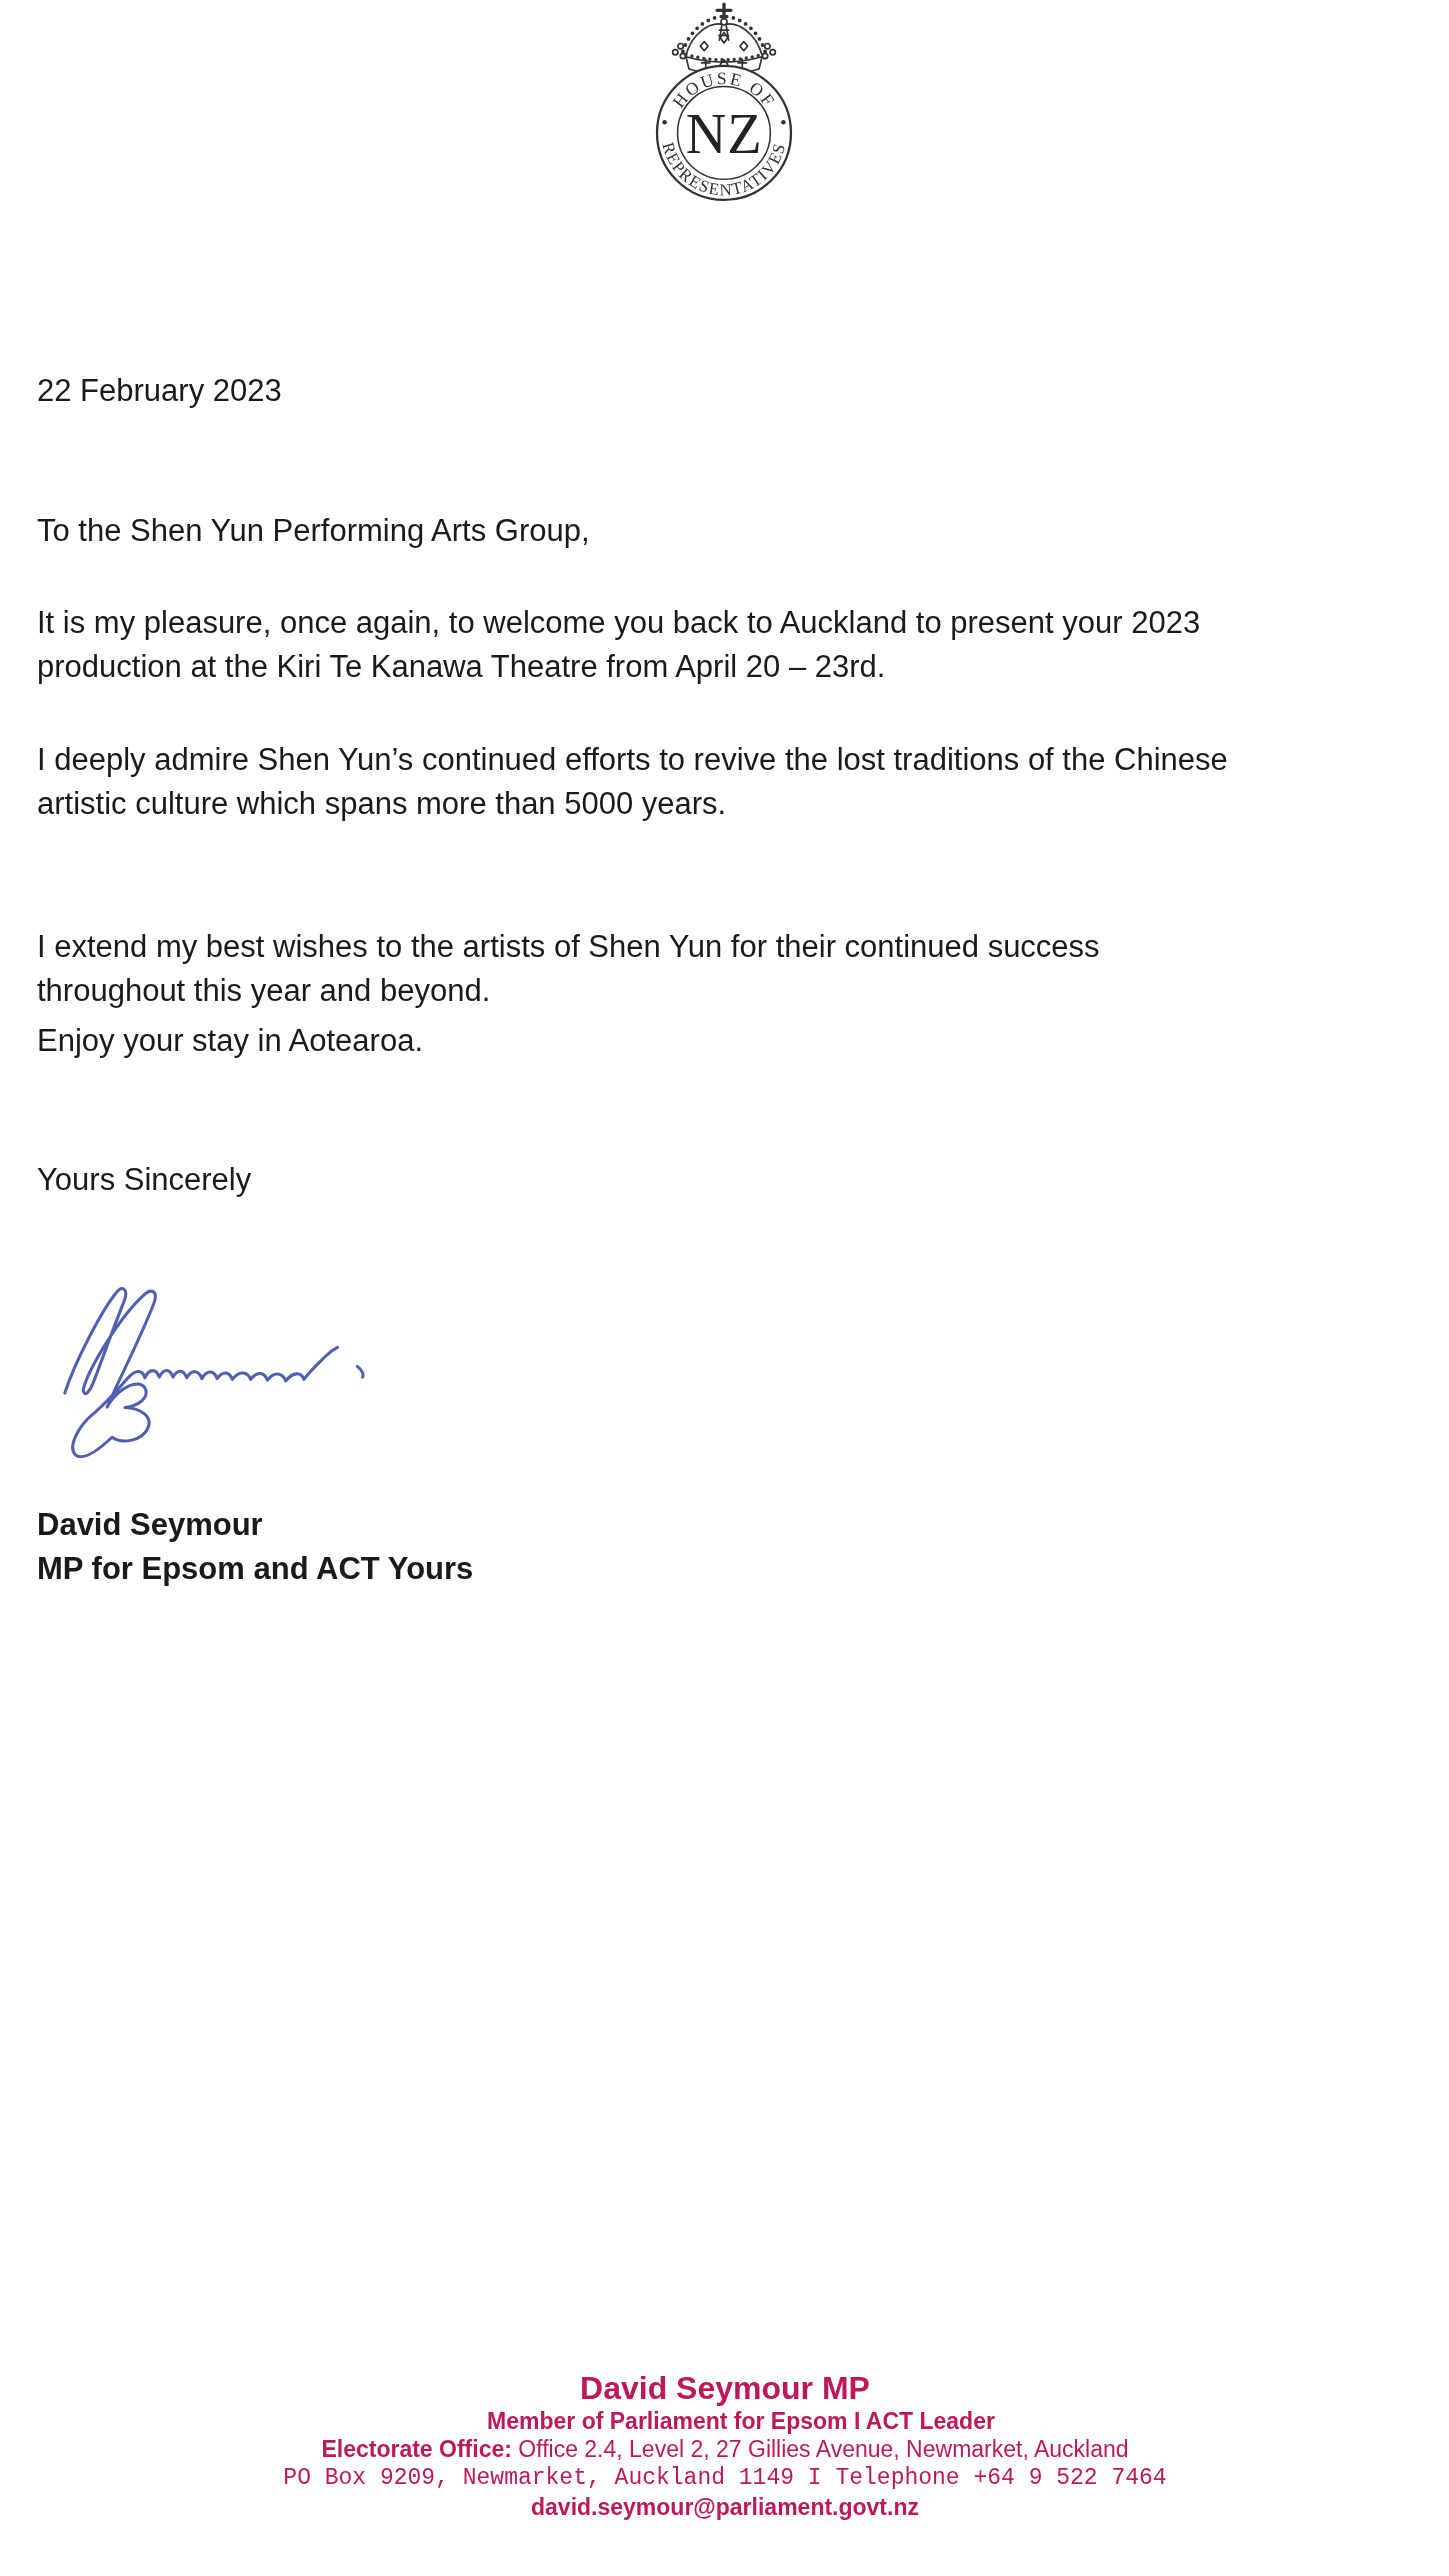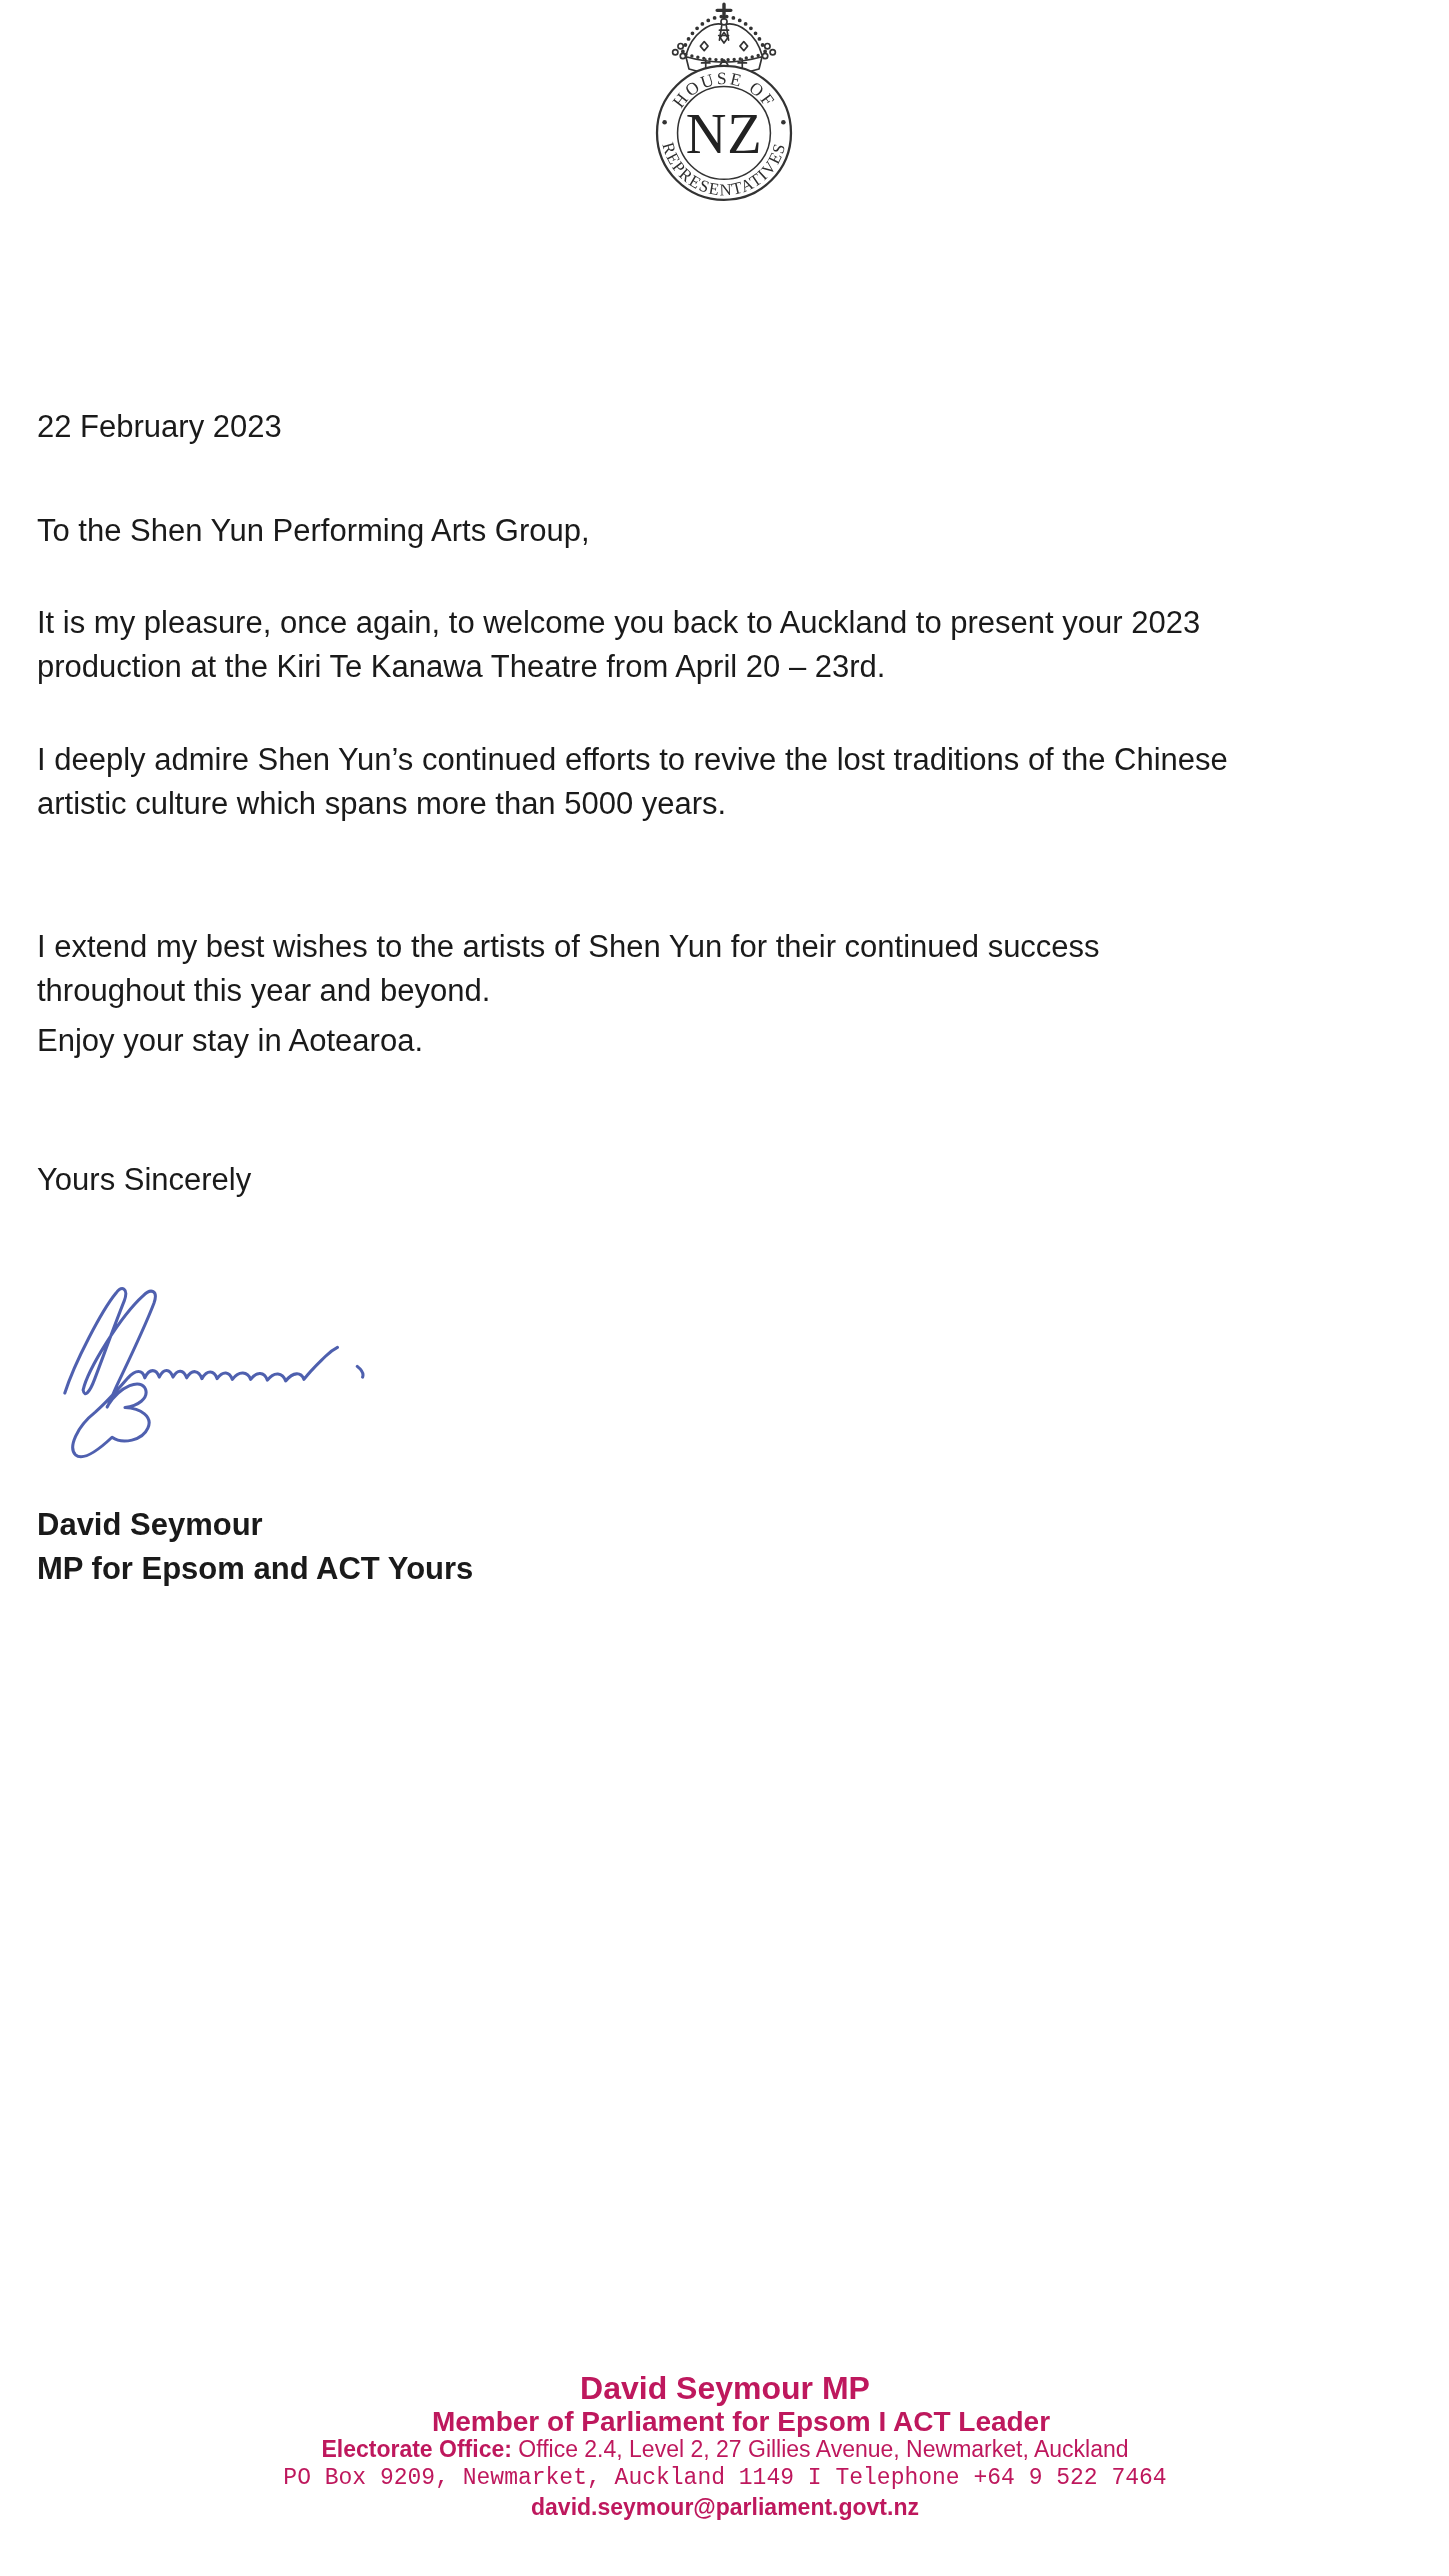--- a/index.html
+++ b/index.html
@@ -15,39 +15,39 @@
   .crest{position:absolute;left:646px;top:1.5px;width:156px;height:204px;}
   .crest .ring{font-family:"Liberation Serif",serif;font-size:23px;letter-spacing:3px;fill:#2e2e2e;}
   .crest .ring-bot{font-size:22px;letter-spacing:2px;}
   .crest .nz{font-family:"Liberation Serif",serif;font-size:74px;letter-spacing:1px;fill:#222222;}
   
   .tblock{
     position:absolute;left:37px;
     font-size:31px;line-height:44px;
     white-space:pre;
   }
-  .t-date{top:369px;margin-top:36px;}
+  .t-date{top:369px;}
   .t-salutation{top:509px;}
   .t-p0{top:601px;}
   .t-p1{top:738px;}
   .t-p2{top:925px;}
   .t-p3{top:1019px;}
   .t-closing{top:1158px;}
   .t-signer-name{top:1503px;font-weight:bold;}
   .t-signer-title{top:1547px;font-weight:bold;}
   
   .signature{position:absolute;left:29px;top:1272px;width:358px;height:198px;}
   
   .footer-line{
     position:absolute;left:0;right:0;
     text-align:center;color:#be185d;
     white-space:pre;
   }
   .f-name{top:2370px;font-size:32px;font-weight:bold;line-height:37px;}
-  .f-role{top:2408px;font-size:28px;font-weight:bold;line-height:27.5px;padding-left:32px;}
+  .f-role{top:2408px;font-size:23px;font-weight:bold;line-height:27.5px;padding-left:32px;}
   .f-office{top:2436px;font-size:23px;line-height:27.5px;}
   .f-office .lbl{font-weight:bold;text-align:right;}
   .f-po{top:2465px;font-size:23px;line-height:27.5px;font-family:Liberation Mono, monospace;}
   .f-email{top:2494px;font-size:23px;font-weight:bold;line-height:27.5px;}
 </style>
 </head>
 <body>
 
 <div class="page">
 

